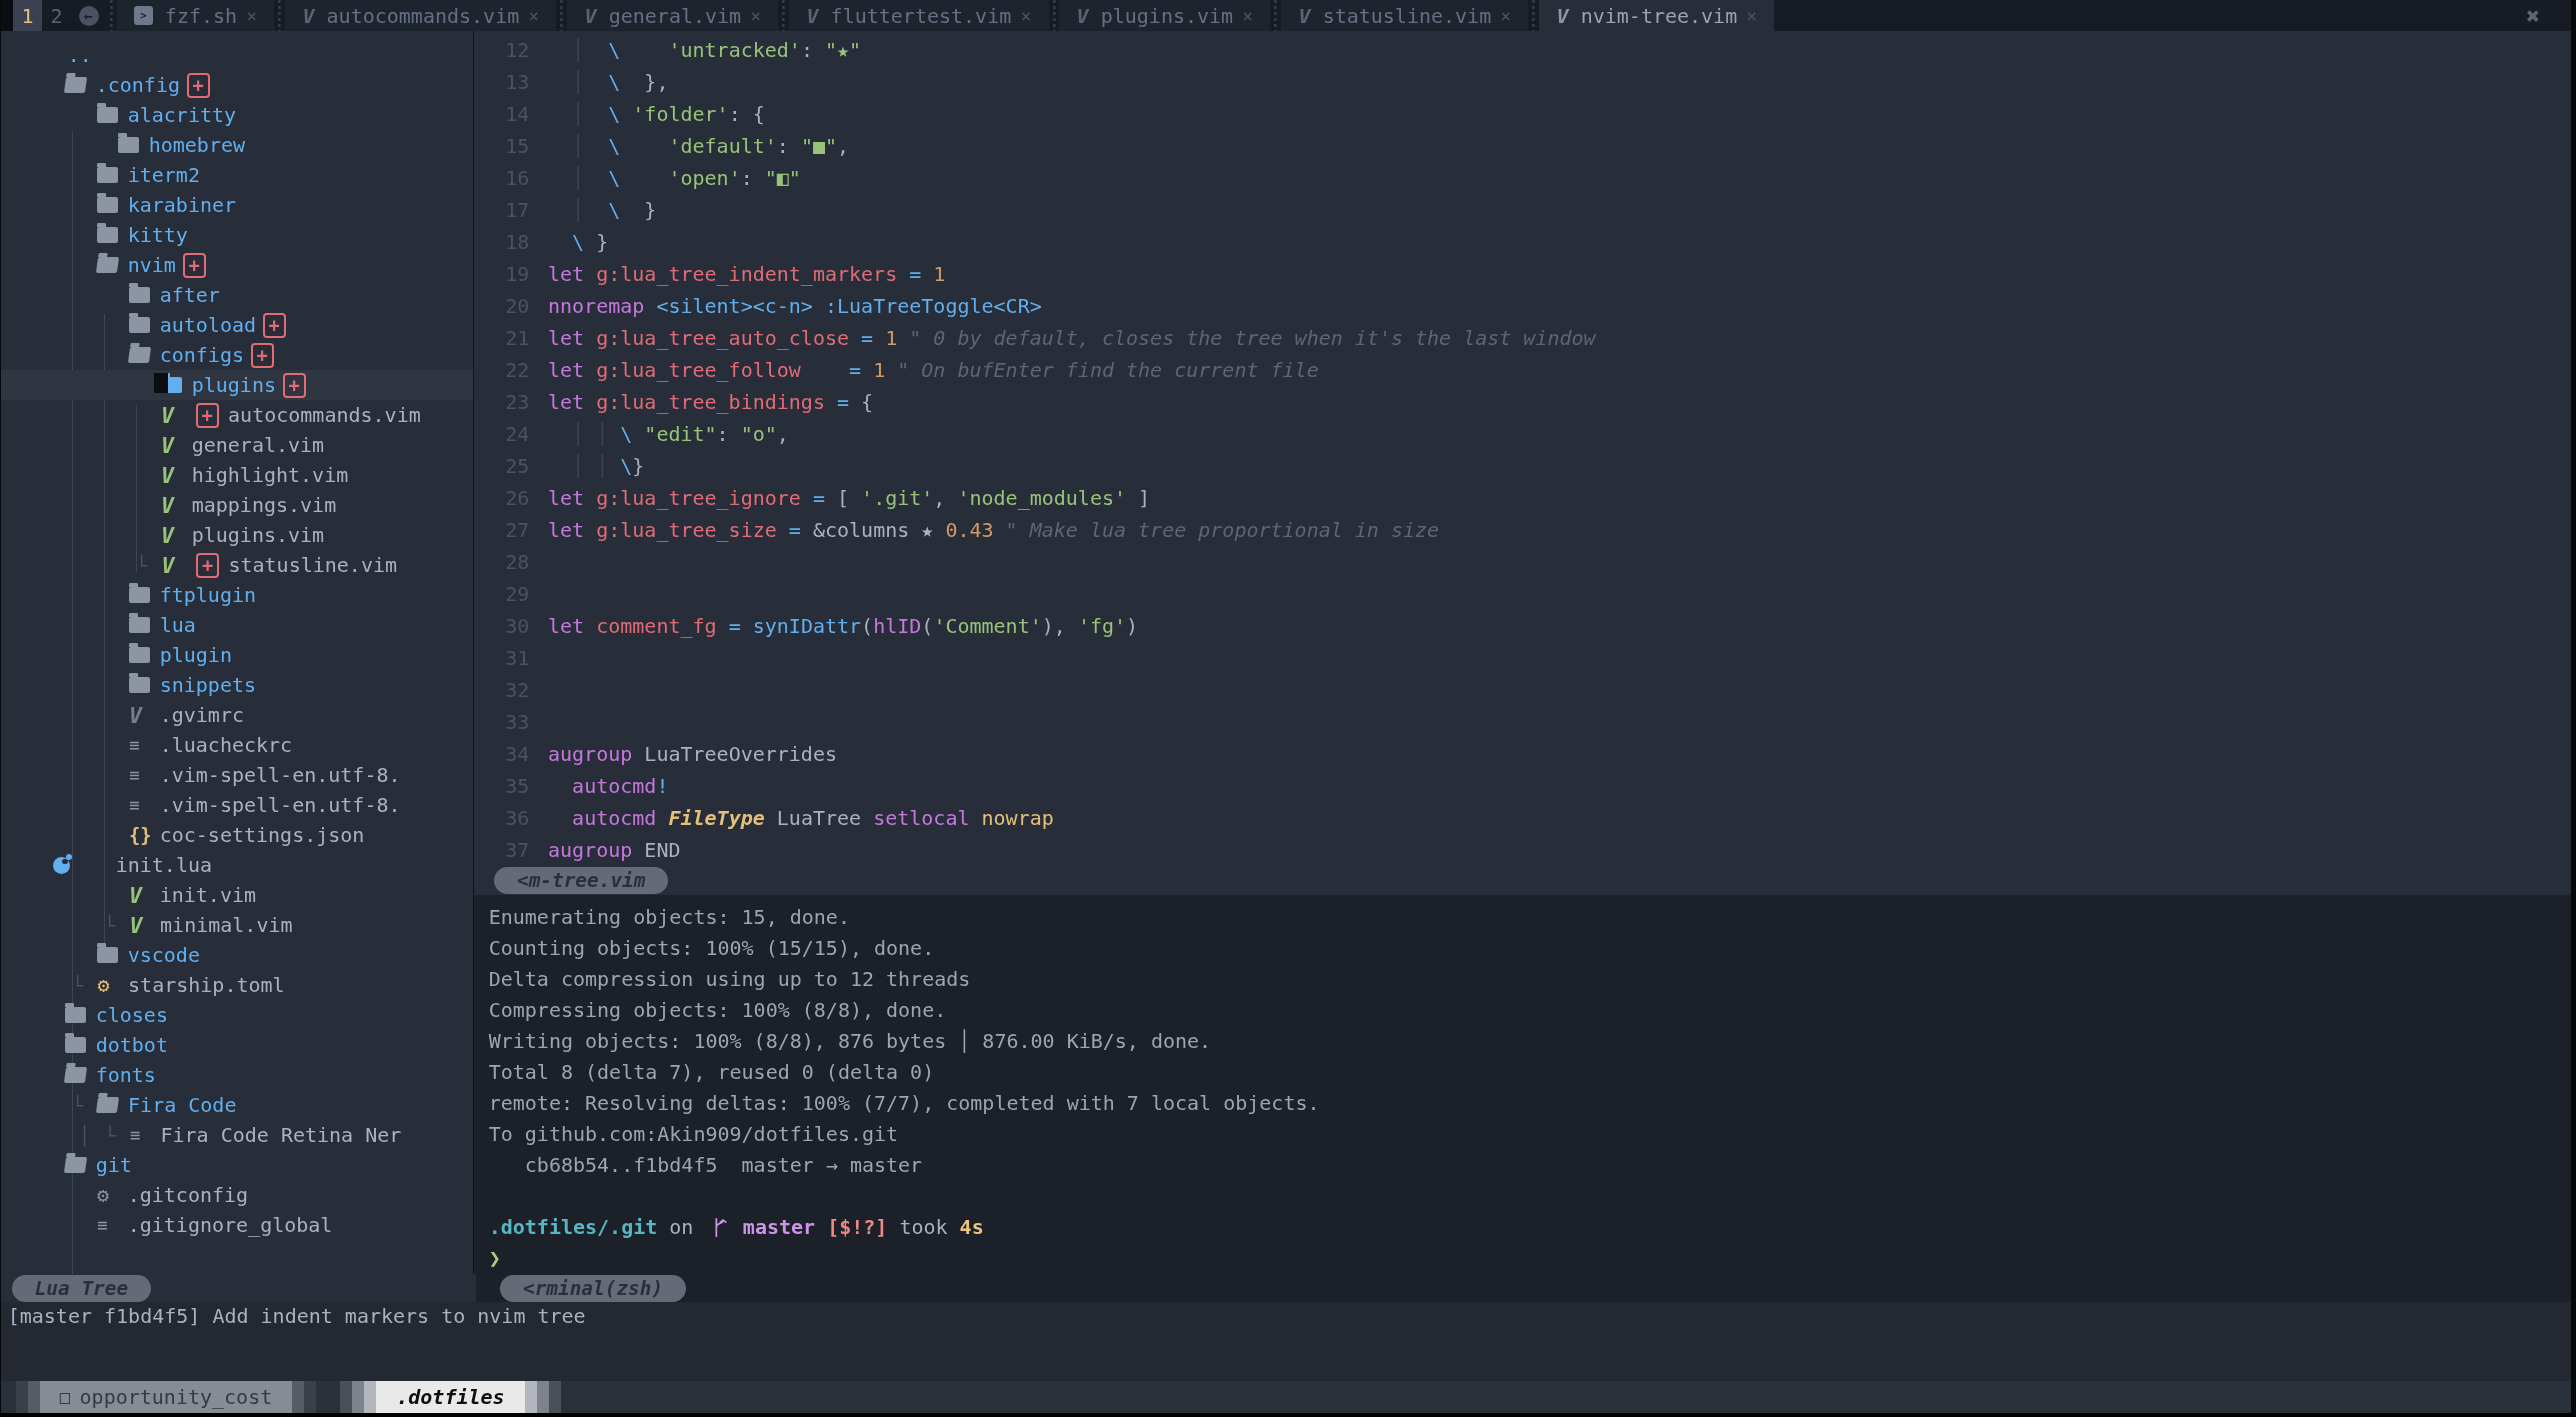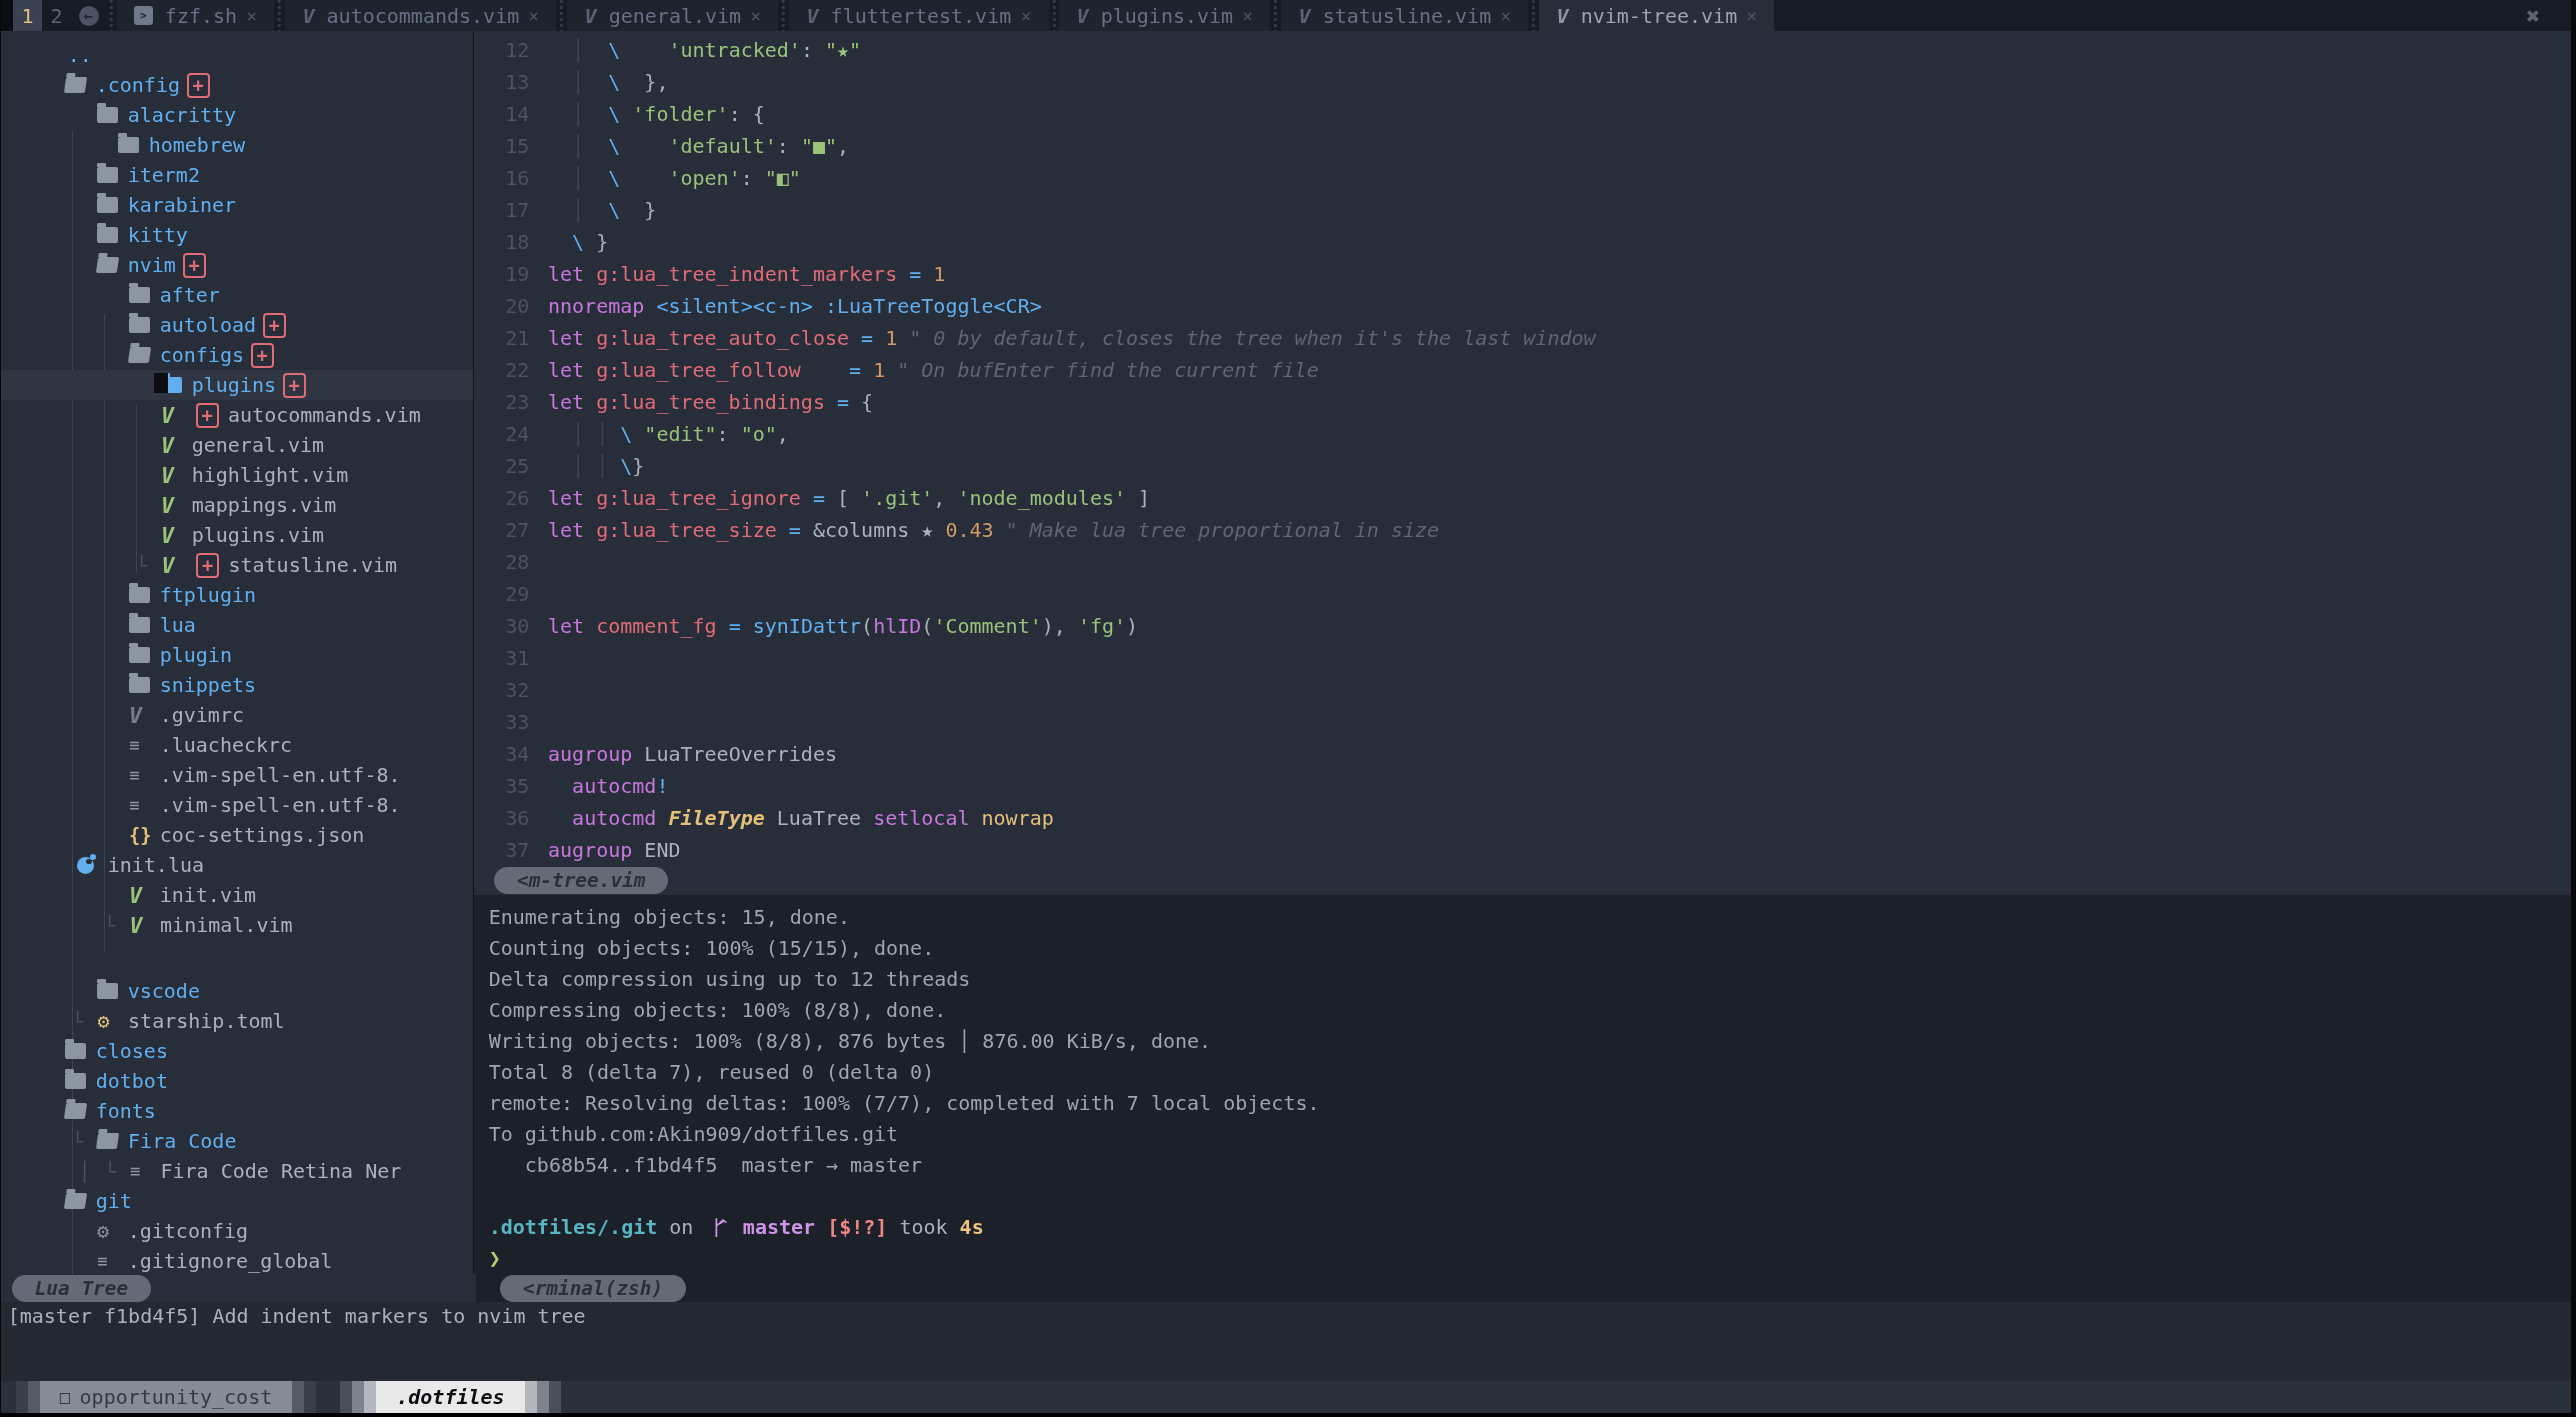--- a/index.html
+++ b/index.html
@@ -318,40 +318,40 @@
               <span class="txticon">≡</span>
             </span>
             <span class="tlabel t-gray">.vim-spell-en.utf-8.</span>
           </div>
           <div class="trow" style="padding-left: 128px;">
             <span class="ticon">
               <span class="jsonicon">{}</span>
             </span>
             <span class="tlabel t-gray">coc-settings.json</span>
           </div>
-          <div class="trow" style="padding-left: 76px;">
+          <div class="trow" style="padding-left: 52px; gap: 32px;">
             <span class="ticon">
               <span class="luaicon"></span>
             </span>
             <span class="tlabel t-gray">init.lua</span>
           </div>
           <div class="trow" style="padding-left: 128px;">
             <span class="ticon">
               <span class="vglyph">V</span>
             </span>
             <span class="tlabel t-gray">init.vim</span>
           </div>
           <div class="trow" style="padding-left: 103px;">
             <span class="conn">└</span>
             <span class="ticon">
               <span class="vglyph">V</span>
             </span>
             <span class="tlabel t-gray">minimal.vim</span>
           </div>
-          <div class="trow" style="padding-left: 96px; margin-top: 36px;">
+          <div class="trow" style="padding-left: 96px;">
             <span class="ticon">
               <span class="foldicon"></span>
             </span>
             <span class="tlabel t-blue">vscode</span>
           </div>
           <div class="trow" style="padding-left: 71px;">
             <span class="conn">└</span>
             <span class="ticon">
               <span class="gearicon yellow">⚙</span>
             </span>

